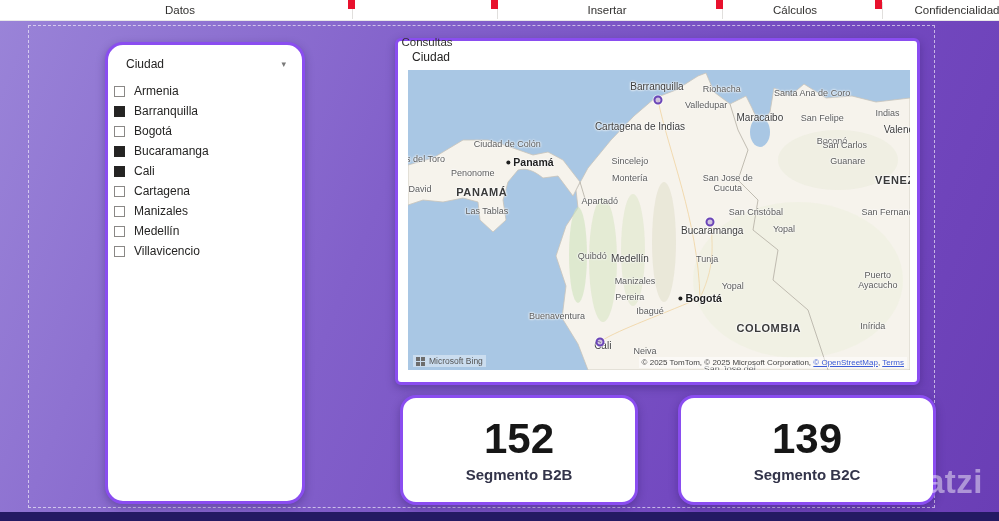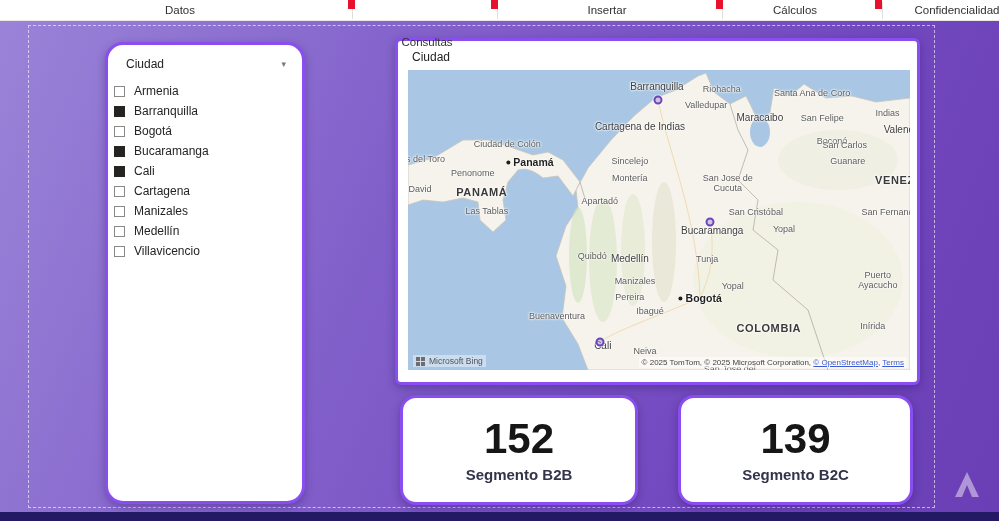--- a/index.html
+++ b/index.html
@@ -61,21 +61,21 @@
   .bing-logo { position:absolute; left:5px; bottom:3px; display:flex; align-items:center; gap:4px;
                font-size:8.5px; color:#555; background:rgba(255,255,255,.4); padding:1px 3px; }
   .ms-squares { display:grid; grid-template-columns:4px 4px; grid-template-rows:4px 4px; gap:1px; }
   .ms-squares i { background:#6d6d6d; }
 
   
   .kpi { position:absolute; background:#fff; border:3px solid #8a4df0; border-radius:16px;
          box-shadow:0 3px 8px rgba(40,20,90,.35); display:flex; flex-direction:column;
          align-items:center; justify-content:center; gap:6px; z-index:3; }
   .kpi-b2b { left:400px; top:395px; width:238px; height:110px; }
-  .kpi-b2c { left:678px; top:395px; width:235px; height:110px; }
+  .kpi-b2c { left:678px; top:395px; width:258px; height:110px; }
   .kpi-value { font-size:42px; font-weight:700; color:#161616; line-height:1; }
   .kpi-label { font-size:15px; font-weight:700; color:#33344a; }
 
   
   .watermark { position:absolute; right:16px; bottom:20px; display:flex; align-items:center; gap:7px;
                z-index:5; opacity:.45; pointer-events:none; }
   .watermark-text { color:#fff; font-size:33px; font-weight:700; letter-spacing:.5px; }
 
   
   .bottom-bar { position:absolute; left:0; bottom:0; width:999px; height:9px;
@@ -253,15 +253,16 @@
 </div>
 <div class="kpi kpi-b2c">
   <div class="kpi-value">139</div>
   <div class="kpi-label">Segmento B2C</div>
 </div>
 
 <div class="watermark">
   <svg width="32" height="32" viewBox="0 0 32 32">
     <path d="M4,28 L16,3 L28,28 L21,28 L16,16 L11,28 Z" fill="#ffffff"></path>
   </svg>
+  <span class="watermark-text">Platzi</span>
 </div>
 
 <div class="bottom-bar"></div>
 
 </body></html>

